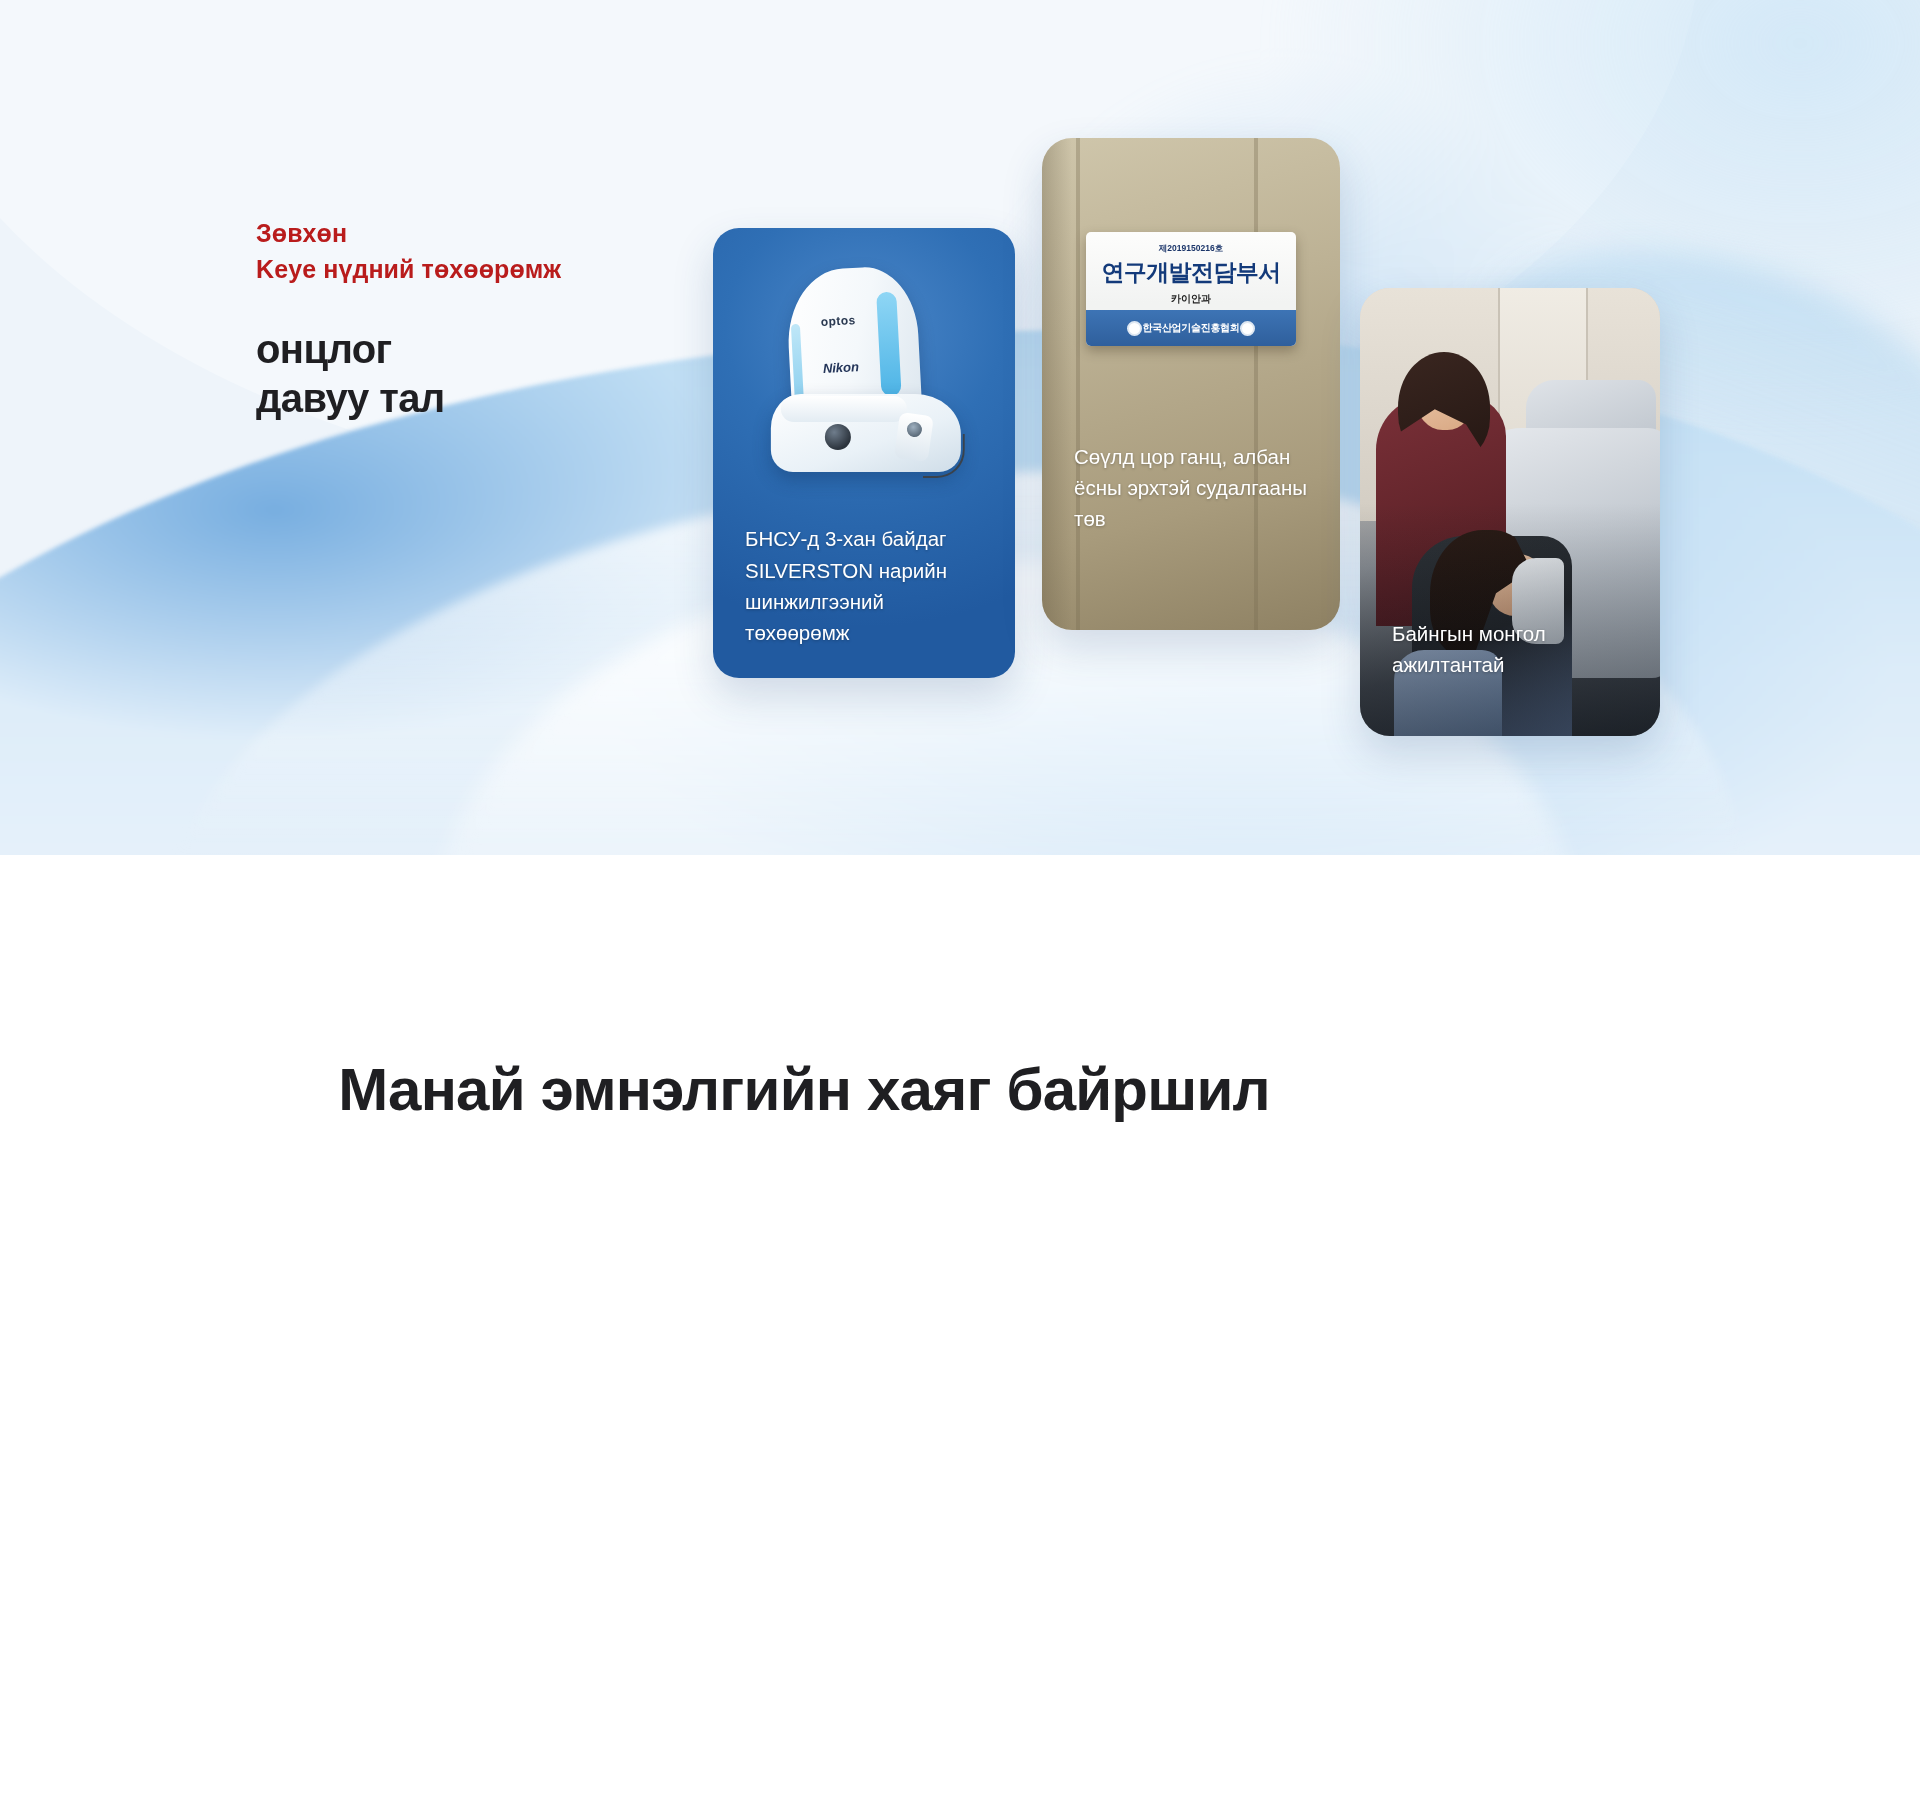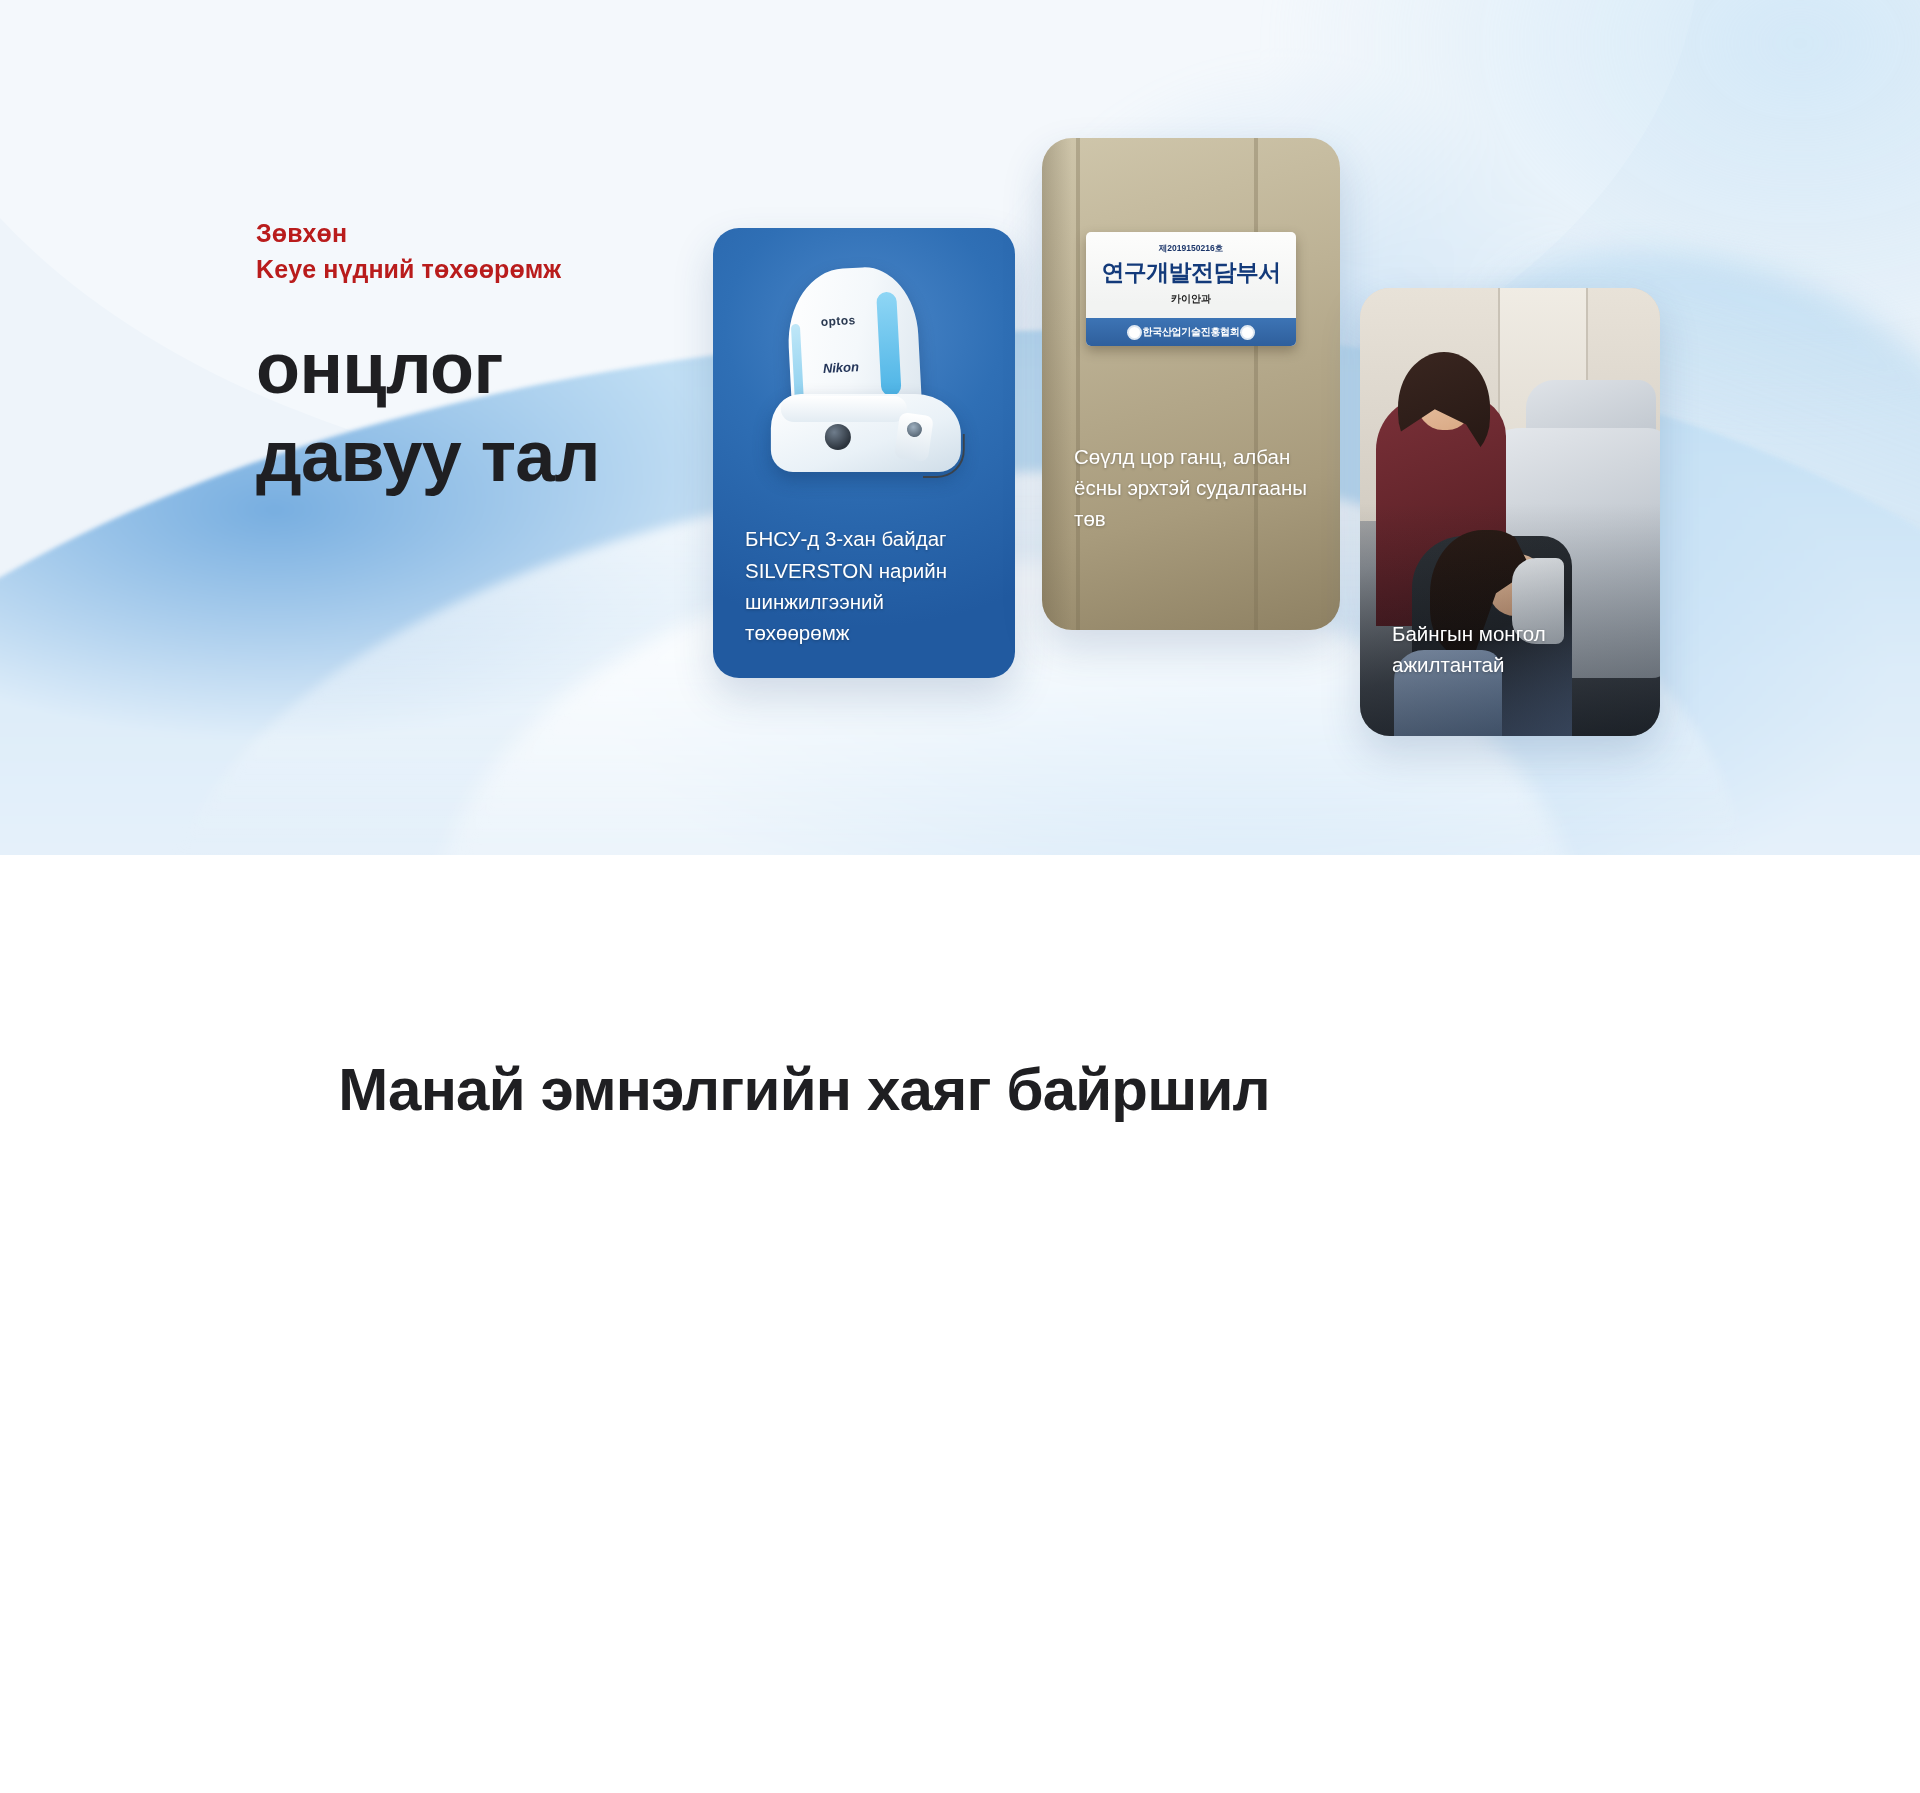--- a/index.html
+++ b/index.html
@@ -80,21 +80,21 @@
   }
   .eyebrow {
     font-size: 25px;
     font-weight: 700;
     line-height: 1.42;
     color: #b91c1c;
     letter-spacing: .1px;
   }
   .hero-title {
     margin-top: 38px;
-    font-size: 72px;
+    font-size: 40px;
     font-weight: 800;
     line-height: 1.22;
     color: #1f1f22;
     letter-spacing: -.6px;
   }
 
   
   .card {
     position: absolute;
     overflow: hidden;
@@ -232,21 +232,21 @@
     width: 210px; height: 114px;
     border-radius: 5px;
     background: linear-gradient(180deg,#fdfdfc 0%,#f2f3f2 62%);
     box-shadow: 0 5px 12px rgba(60,50,30,.35);
     overflow: hidden;
   }
   .sign .num { text-align:center; font-size: 8.5px; font-weight: 700; color:#1b3569; margin-top: 11px; }
   .sign .main { text-align:center; font-size: 23px; font-weight: 800; color:#133a7a; letter-spacing:-.6px; margin-top: 2px;}
   .sign .sub  { text-align:center; font-size: 10px; font-weight: 700; color:#222; margin-top: 4px;}
   .sign .band {
-    position: absolute; left:0; right:0; bottom:0; height: 28px;
+    position: absolute; left:0; right:0; bottom:0; height: 36px;
     background: linear-gradient(180deg,#3d74b5,#2f5f9c);
     display:flex; align-items:center; justify-content:center; 
   }
   .sign .band .seal { width:15px;height:15px;border-radius:50%;background:#fff;border:2px solid #dfe8f2; }
   .sign .band .assoc { color:#fff; font-size:10px; font-weight:700; letter-spacing:-.3px; }
   .card2 .card-cap { padding-bottom: 96px; }
 
   
   .card3 {
     left: 1360px; top: 288px;

